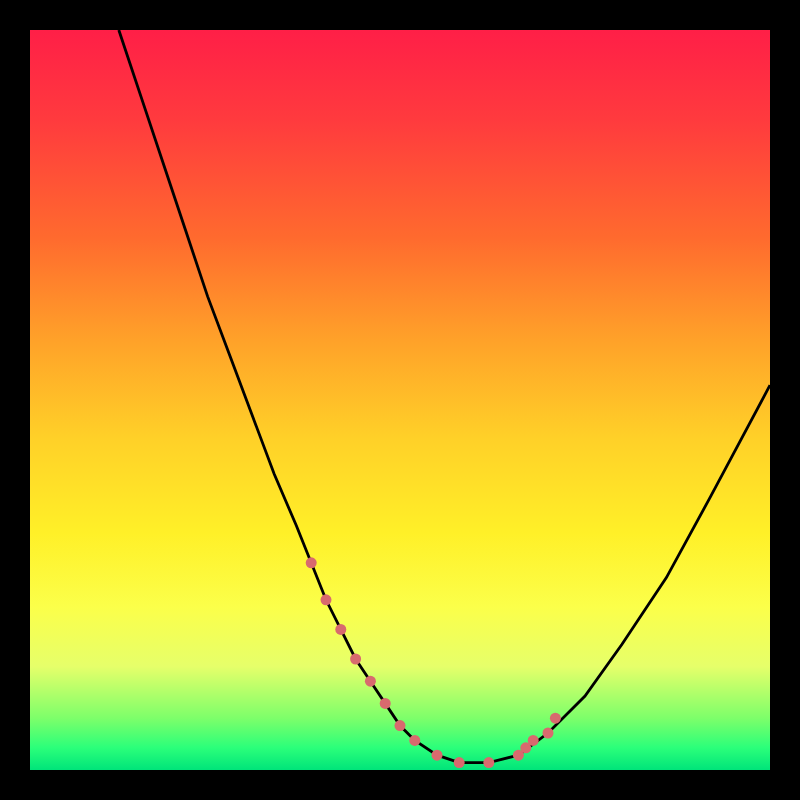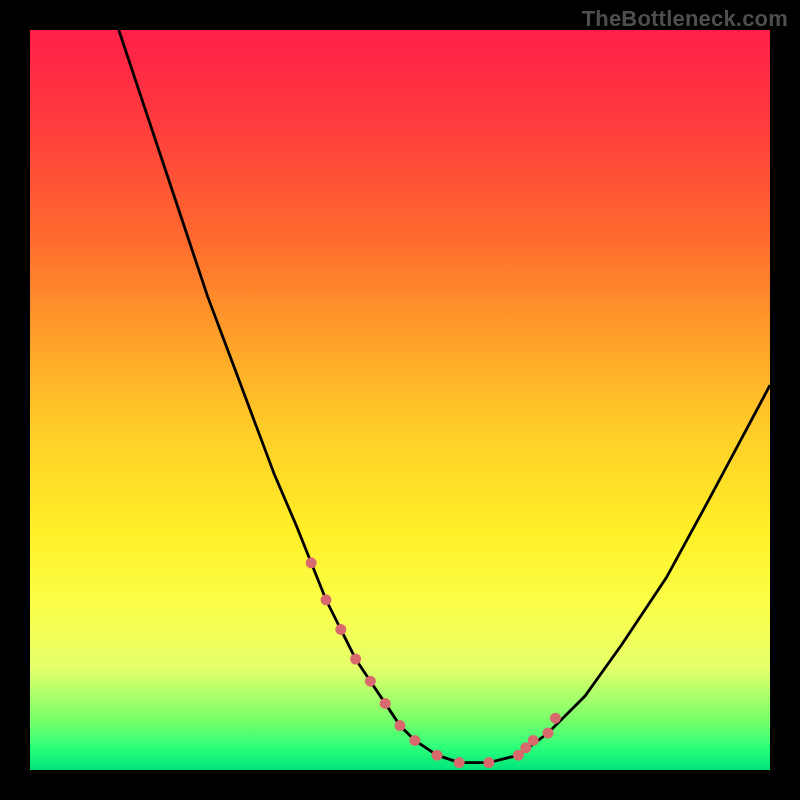--- a/index.html
+++ b/index.html
@@ -70,14 +70,13 @@
           <circle cx="429.2" cy="732.6" r="5.5" class="marker" fill="#d86a6e"></circle>
           <circle cx="458.8" cy="732.6" r="5.5" class="marker" fill="#d86a6e"></circle>
           <circle cx="488.4" cy="725.2" r="5.5" class="marker" fill="#d86a6e"></circle>
           <circle cx="495.8" cy="717.8" r="5.5" class="marker" fill="#d86a6e"></circle>
           <circle cx="503.2" cy="710.4" r="5.5" class="marker" fill="#d86a6e"></circle>
           <circle cx="518.0" cy="703.0" r="5.5" class="marker" fill="#d86a6e"></circle>
           <circle cx="525.4" cy="688.2" r="5.5" class="marker" fill="#d86a6e"></circle>
         </g>
     </svg>
   </div>
-  <div class="watermark">TheBottleneck.com</div>
 </div>
 
 </body></html>

